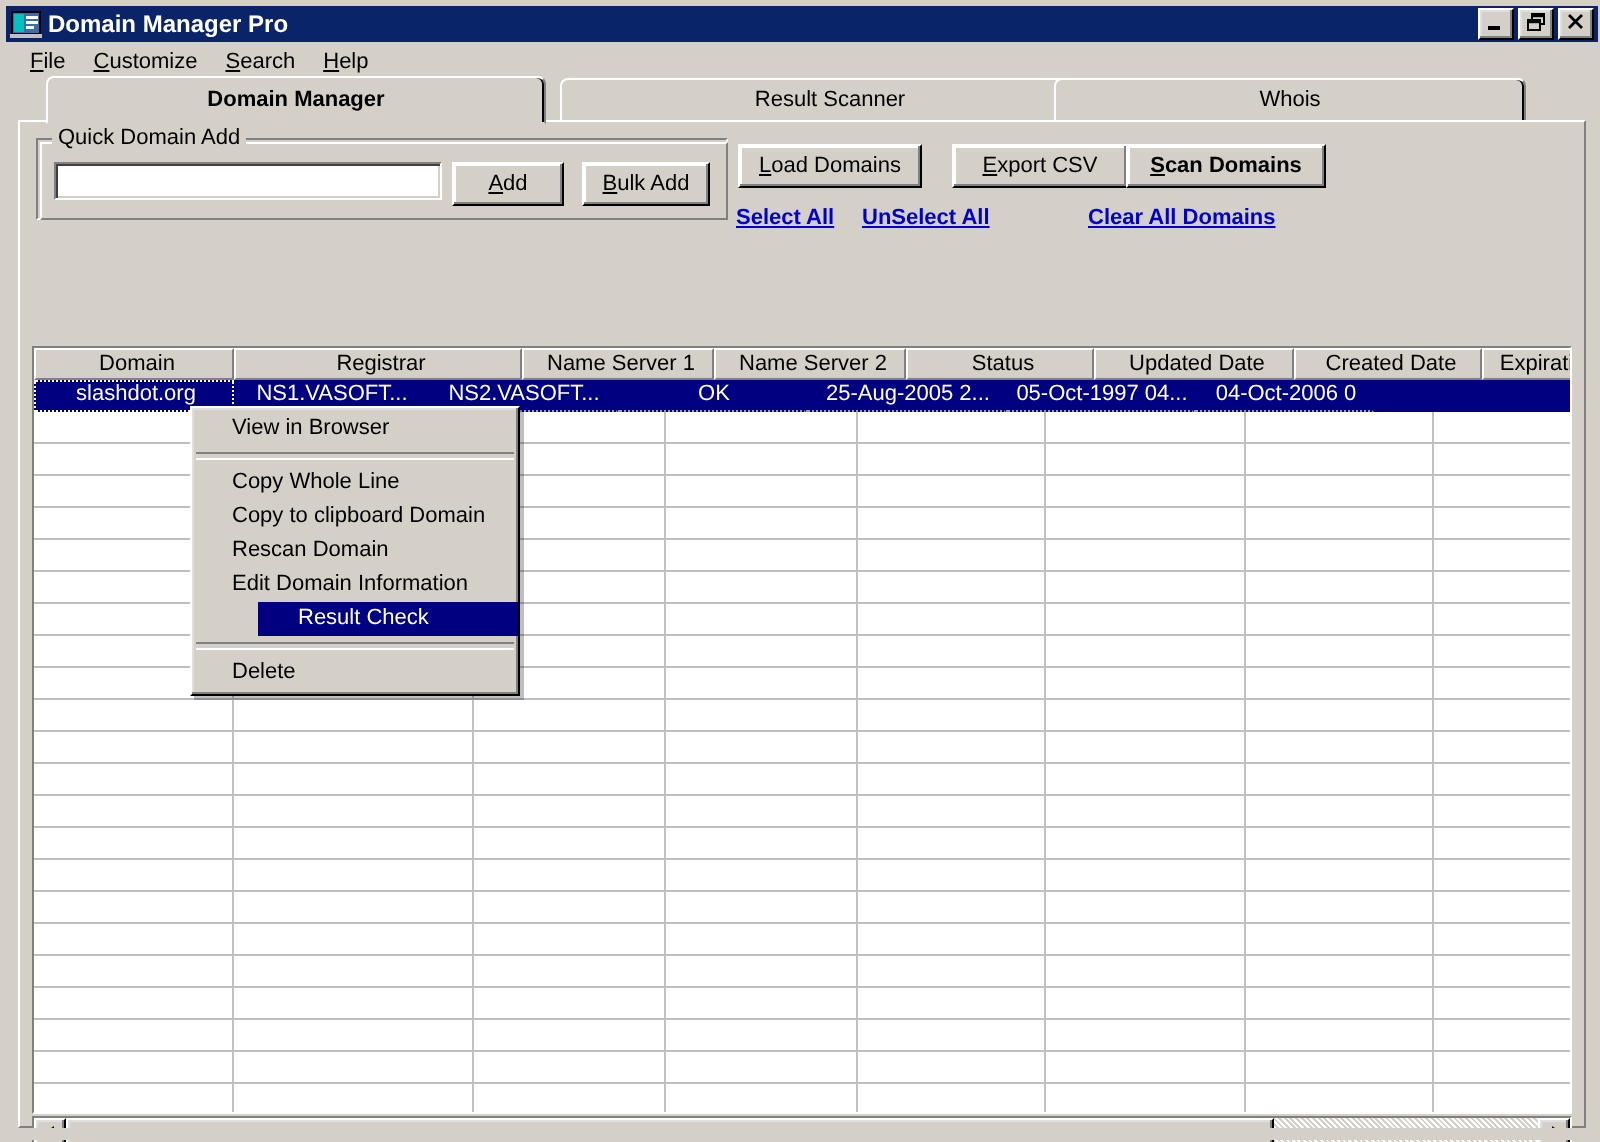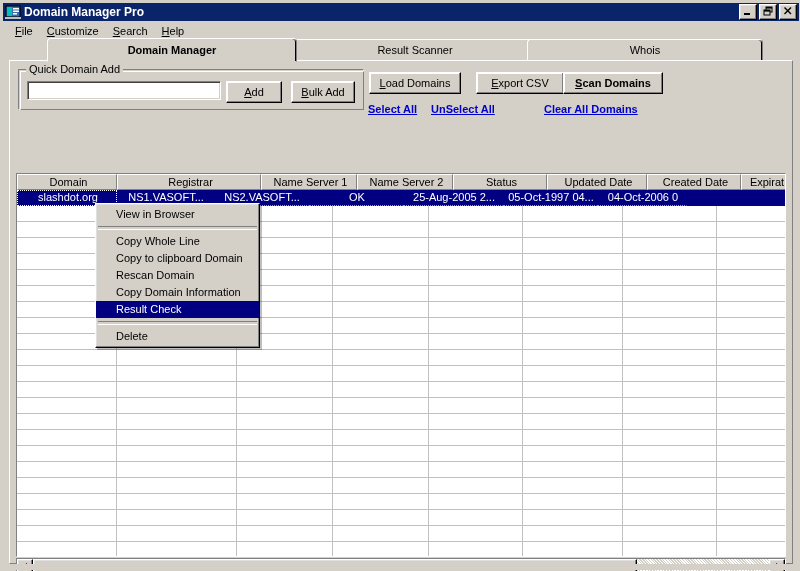--- a/index.html
+++ b/index.html
@@ -346,20 +346,21 @@
     line-height: 17px;
     padding-left: 20px;
     font-size: 11px;
     color: #000;
     white-space: nowrap;
     cursor: default;
   }
   .ctx-item.highlight {
     background: #000080;
     color: #ffffff;
+    margin-left: 33px;
   }
   .ctx-sep {
     height: 2px;
     margin: 3px 2px;
     border-top: 1px solid #808080;
     border-bottom: 1px solid #ffffff;
   }
 
   
   .bottom-strip {
@@ -410,21 +411,21 @@
   </div>
 
   <div class="menu-bar">
     <div class="menu-item"><u>F</u>ile</div>
     <div class="menu-item"><u>C</u>ustomize</div>
     <div class="menu-item"><u>S</u>earch</div>
     <div class="menu-item"><u>H</u>elp</div>
   </div>
 
   <div class="tab-strip">
-    <div class="tab active" style="left:32px; width:250px;">Domain Manager</div>
+    <div class="tab active" style="left:8px; width:250px;">Domain Manager</div>
     <div class="tab" style="left:265px; width:270px;">Result Scanner</div>
     <div class="tab" style="left:512px; width:236px;">Whois</div>
   </div>
 
   <div class="client">
 
     <div class="groupbox">
       <div class="groupbox-inner"></div>
       <div class="groupbox-title">Quick Domain Add</div>
     </div>
@@ -713,21 +714,21 @@
           </svg>
       </div>
     </div>
 
     <div class="ctx-menu" id="ctx-menu">
         <div class="ctx-item">View in Browser</div>
         <div class="ctx-sep"></div>
         <div class="ctx-item">Copy Whole Line</div>
         <div class="ctx-item">Copy to clipboard Domain</div>
         <div class="ctx-item">Rescan Domain</div>
-        <div class="ctx-item">Copy Domain Information</div>
+        <div class="ctx-item">Edit Domain Information</div>
         <div class="ctx-item highlight">Result Check</div>
         <div class="ctx-sep"></div>
         <div class="ctx-item">Delete</div>
       </div>
 
   </div>
 
   <div class="bottom-strip"></div>
 </div>
 

